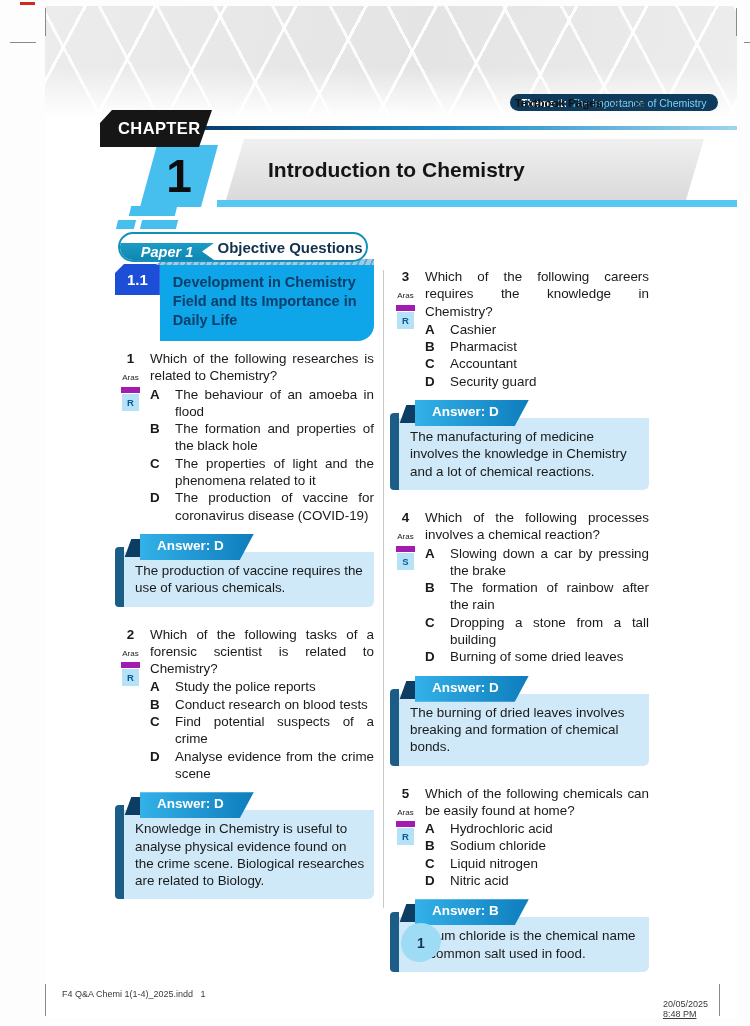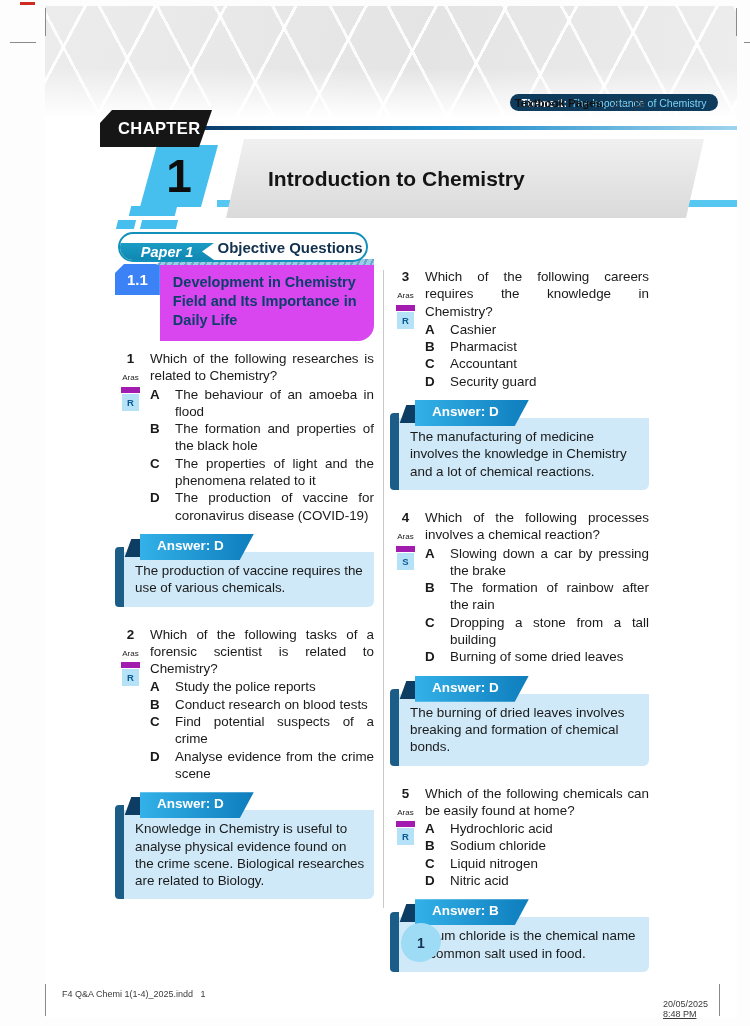--- a/index.html
+++ b/index.html
@@ -49,21 +49,21 @@
     clip-path:polygon(12px 0,100% 0,calc(100% - 13px) 100%,0 100%,0 13px);
   }
   .chapter-num{
     position:absolute;left:95px;top:139px;width:78px;height:62px;z-index:6;
     background:#47bfee;display:flex;align-items:center;justify-content:center;
     clip-path:polygon(17px 0,100% 0,calc(100% - 17px) 100%,0 100%);
     font-size:46px;font-weight:bold;color:#0d0d0d;
   }
   .cyan-bar{position:absolute;left:172px;top:194px;width:520px;height:7px;background:#56c7f1;z-index:4;}
   .chapter-banner{
-    position:absolute;left:181px;top:133px;width:478px;height:79px;z-index:6;
+    position:absolute;left:181px;top:133px;width:478px;height:61px;z-index:6;
     background:linear-gradient(180deg,#f0f0f0,#dadada);
     clip-path:polygon(18px 0,100% 0,calc(100% - 18px) 100%,0 100%);
     display:flex;align-items:center;padding-left:42px;box-sizing:border-box;
     font-size:21px;font-weight:bold;color:#141414;
   }
   .deco{position:absolute;background:#47bfee;transform:skewX(-14deg);z-index:5;}
 
   
   .paper-pill{
     position:absolute;left:73px;top:226px;width:250px;height:30px;z-index:6;
@@ -84,26 +84,26 @@
 
   
   .col{position:absolute;width:259px;}
   .col-left{left:70px;top:258px;}
   .col-right{left:345px;top:262px;}
   .divider{position:absolute;left:338px;top:264px;width:1px;height:638px;background:#c9c9c9;}
 
   
   .sec{display:flex;align-items:flex-start;margin-bottom:9px;}
   .sec-num{
-    flex:0 0 auto;background:#3b82f6;color:#fff;font-weight:bold;font-size:15px;
+    flex:0 0 auto;background:#1d4ed8;color:#fff;font-weight:bold;font-size:15px;
     padding:7px 12px 7px 12px;
     clip-path:polygon(9px 0,100% 0,100% 100%,0 100%,0 9px);
   }
   .sec-title{
-    flex:1;background:#d946ef;color:#0b3e6b;font-weight:bold;font-size:14.5px;line-height:19px;
+    flex:1;background:#0ea5e9;color:#0b3e6b;font-weight:bold;font-size:14.5px;line-height:19px;
     padding:9px 10px 11px 13px;border-radius:0 0 16px 0;position:relative;
   }
   .sec-title::before{
     content:"";position:absolute;left:-4px;right:0;top:-5px;height:6px;
     background:repeating-linear-gradient(115deg,#9ccde6 0 4px,#6aa6c8 4px 6px);
     clip-path:polygon(8px 0,100% 0,100% 100%,0 100%);
   }
 
   
   .q{display:grid;grid-template-columns:31px 1fr;column-gap:4px;font-size:13.4px;line-height:17.3px;margin-bottom:4px;}

